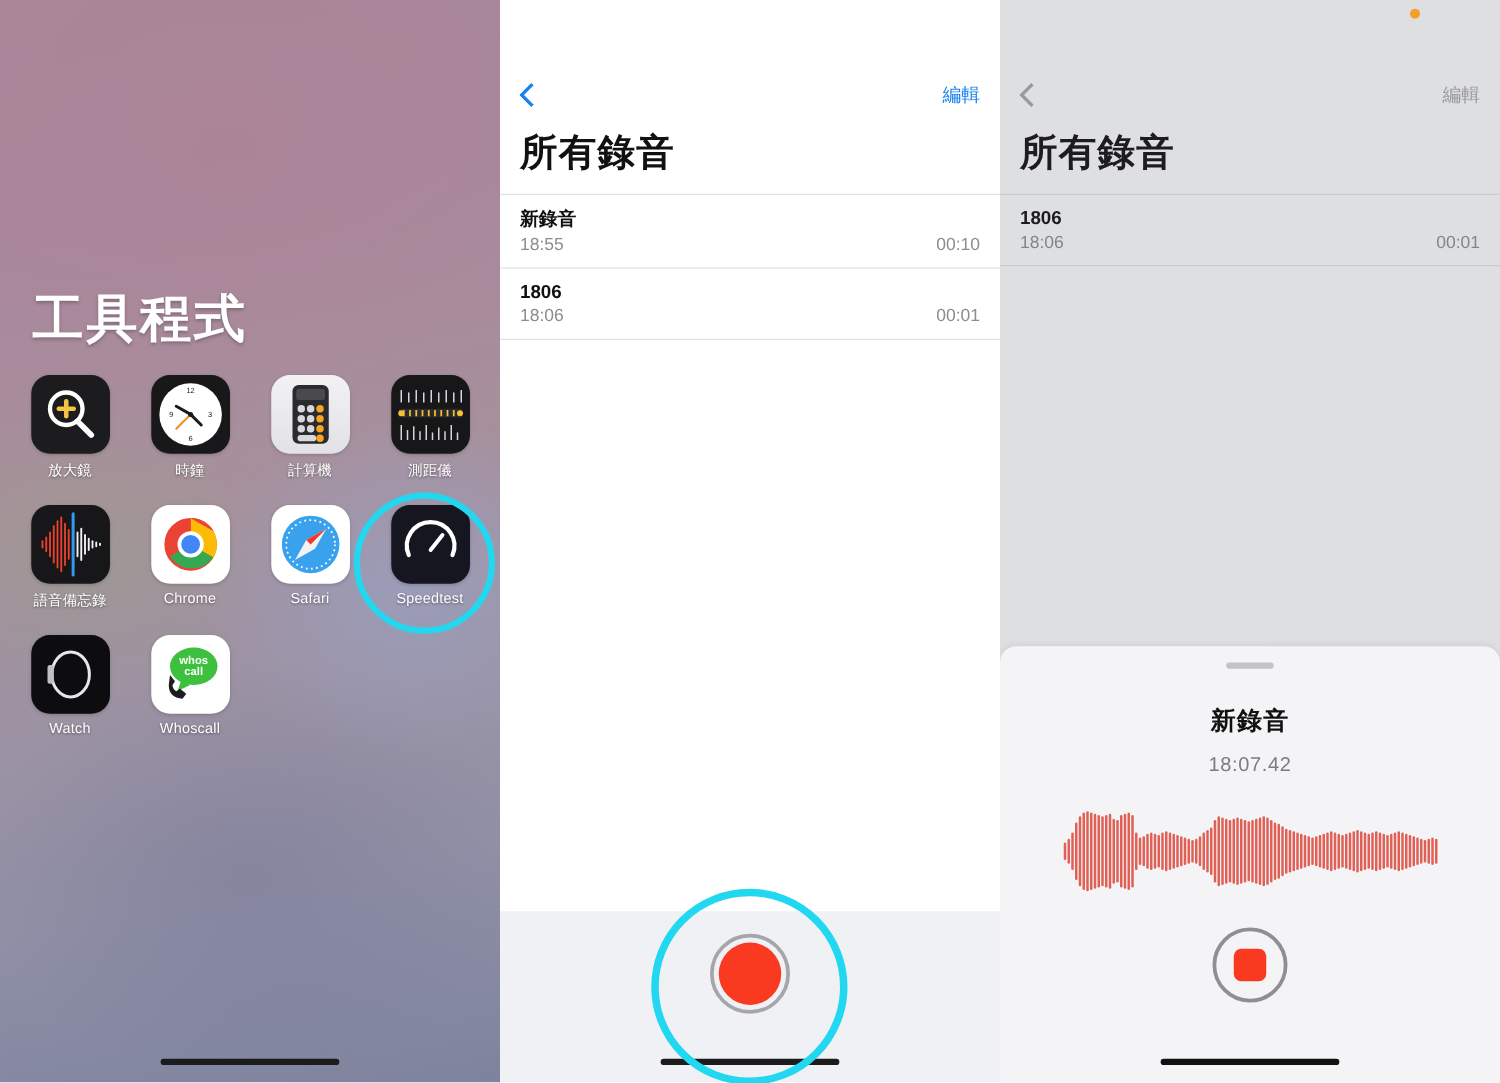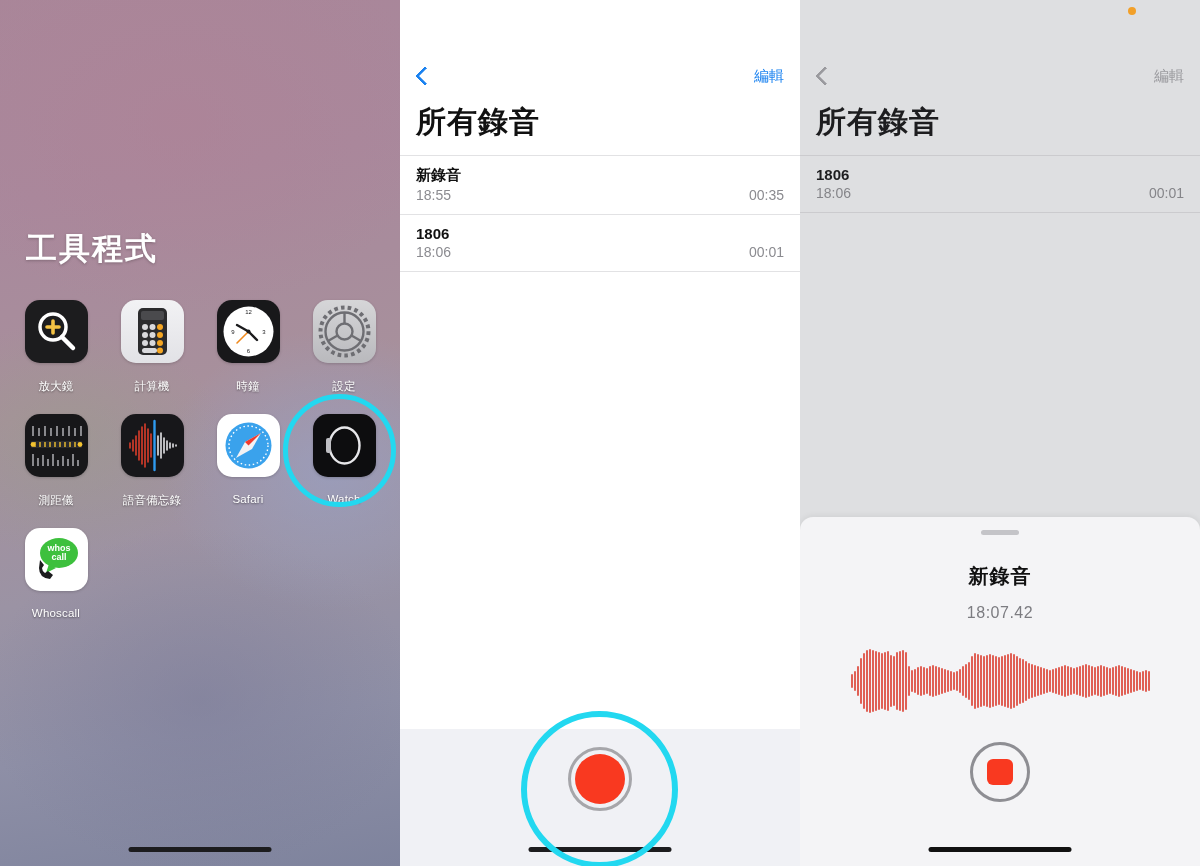--- a/index.html
+++ b/index.html
@@ -15,29 +15,29 @@
   #panel-home { width: 400px; height: 866px;
     background:
       radial-gradient(ellipse 240px 200px at 330px 470px, rgba(150,165,205,.55), rgba(150,165,205,0) 70%),
       radial-gradient(ellipse 220px 170px at 70px 440px, rgba(150,160,135,.42), rgba(150,160,135,0) 70%),
       radial-gradient(ellipse 300px 240px at 200px 700px, rgba(120,120,150,.45), rgba(120,120,150,0) 72%),
       radial-gradient(ellipse 340px 260px at 180px 120px, rgba(175,130,150,.55), rgba(175,130,150,0) 75%),
       linear-gradient(170deg, #a98699 0%, #a9889c 22%, #a7909c 45%, #9b93a4 65%, #8e8fa6 82%, #7e839d 100%);
   }
   .home-title {
     position: absolute; left: 26px; top: 228px;
-    font-size: 31px; font-weight: 700; color: #fff; letter-spacing: 2px;
+    font-size: 41px; font-weight: 700; color: #fff; letter-spacing: 2px;
     text-shadow: 0 1px 3px rgba(0,0,0,.25);
   }
   .app-grid {
     position: absolute; left: 0; top: 300px; width: 400px;
     display: grid; grid-template-columns: repeat(4, 1fr);
     row-gap: 20px; padding: 0 8px;
   }
-  .app-cell { display: flex; flex-direction: column; align-items: center; gap: 16px; }
+  .app-cell { display: flex; flex-direction: column; align-items: center; gap: 6px; }
   .app-icon {
     width: 63px; height: 63px; border-radius: 15px; position: relative;
     overflow: hidden; box-shadow: 0 1px 3px rgba(0,0,0,.18);
     display: flex; align-items: center; justify-content: center;
   }
   .app-label {
     font-size: 11.5px; color: #fff; letter-spacing: .2px;
     text-shadow: 0 1px 2px rgba(0,0,0,.45); white-space: nowrap;
   }
   
@@ -160,76 +160,61 @@
             <circle cx="28" cy="27" r="13" fill="none" stroke="#fff" stroke-width="3.5"></circle>
             <line x1="37" y1="37" x2="48" y2="48" stroke="#fff" stroke-width="4.5" stroke-linecap="round"></line>
             <line x1="22" y1="27" x2="34" y2="27" stroke="#f5c344" stroke-width="3.6" stroke-linecap="round"></line>
             <line x1="28" y1="21" x2="28" y2="33" stroke="#f5c344" stroke-width="3.6" stroke-linecap="round"></line>
           </svg>
         </div>
         <div class="app-label">放大鏡</div>
       </div>
 
       <div class="app-cell">
+        <div class="app-icon ic-clock">
+          <svg width="63" height="63" viewBox="0 0 63 63">
+            <circle cx="31.5" cy="31.5" r="25" fill="#fff"></circle>
+            <g stroke="#1b1b1d" stroke-width="2.4" stroke-linecap="round">
+              <line x1="31.5" y1="31.5" x2="20" y2="25"></line>
+              <line x1="31.5" y1="31.5" x2="40" y2="40"></line>
+            </g>
+            <line x1="31.5" y1="31.5" x2="20" y2="43" stroke="#f08a1e" stroke-width="1.6" stroke-linecap="round"></line>
+            <circle cx="31.5" cy="31.5" r="2" fill="#1b1b1d"></circle>
+            <g fill="#1b1b1d" font-size="6" font-family="Liberation Sans, sans-serif" text-anchor="middle">
+              <text x="31.5" y="14">12</text>
+                <text x="47" y="33.5">3</text>
+              <text x="31.5" y="53">6</text>
+                <text x="16" y="33.5">9</text>
+            </g>
+          </svg>
+        </div>
+        <div class="app-label">時鐘</div>
+      </div>
+
+      <div class="app-cell">
         <div class="app-icon ic-calc">
           <svg width="63" height="63" viewBox="0 0 63 63">
             <rect x="17" y="8" width="29" height="47" rx="5" fill="#2b2b2d"></rect>
             <rect x="20" y="11" width="23" height="9" rx="2" fill="#4a4a4d"></rect>
             <circle cx="24" cy="27" r="3" fill="#d9d9dc"></circle>
               <circle cx="31.5" cy="27" r="3" fill="#d9d9dc"></circle>
             <circle cx="39" cy="27" r="3" fill="#f5a623"></circle>
             <circle cx="24" cy="35" r="3" fill="#d9d9dc"></circle>
               <circle cx="31.5" cy="35" r="3" fill="#d9d9dc"></circle>
             <circle cx="39" cy="35" r="3" fill="#f5a623"></circle>
             <circle cx="24" cy="43" r="3" fill="#d9d9dc"></circle>
               <circle cx="31.5" cy="43" r="3" fill="#d9d9dc"></circle>
             <circle cx="39" cy="43" r="3" fill="#f5a623"></circle>
             <rect x="21" y="48" width="15" height="5" rx="2.5" fill="#d9d9dc"></rect>
             <circle cx="39" cy="50.5" r="3" fill="#f5a623"></circle>
           </svg>
         </div>
         <div class="app-label">計算機</div>
       </div>
 
-      <div class="app-cell">
-        <div class="app-icon ic-clock">
-          <svg width="63" height="63" viewBox="0 0 63 63">
-            <circle cx="31.5" cy="31.5" r="25" fill="#fff"></circle>
-            <g stroke="#1b1b1d" stroke-width="2.4" stroke-linecap="round">
-              <line x1="31.5" y1="31.5" x2="20" y2="25"></line>
-              <line x1="31.5" y1="31.5" x2="40" y2="40"></line>
-            </g>
-            <line x1="31.5" y1="31.5" x2="20" y2="43" stroke="#f08a1e" stroke-width="1.6" stroke-linecap="round"></line>
-            <circle cx="31.5" cy="31.5" r="2" fill="#1b1b1d"></circle>
-            <g fill="#1b1b1d" font-size="6" font-family="Liberation Sans, sans-serif" text-anchor="middle">
-              <text x="31.5" y="14">12</text>
-                <text x="47" y="33.5">3</text>
-              <text x="31.5" y="53">6</text>
-                <text x="16" y="33.5">9</text>
-            </g>
-          </svg>
-        </div>
-        <div class="app-label">時鐘</div>
-      </div>
-
-      <div class="app-cell">
-        <div class="app-icon ic-settings">
-          <svg width="63" height="63" viewBox="0 0 63 63">
-            <circle cx="31.5" cy="31.5" r="24" fill="none" stroke="#6e6e73" stroke-width="4" stroke-dasharray="3.6 3.2"></circle>
-            <circle cx="31.5" cy="31.5" r="19" fill="none" stroke="#6e6e73" stroke-width="2.4"></circle>
-            <circle cx="31.5" cy="31.5" r="8" fill="none" stroke="#6e6e73" stroke-width="2.4"></circle>
-            <g stroke="#6e6e73" stroke-width="2.4">
-              <line x1="31.5" y1="12.5" x2="31.5" y2="23.5"></line>
-              <line x1="48" y1="41" x2="38.5" y2="35.5"></line>
-              <line x1="15" y1="41" x2="24.5" y2="35.5"></line>
-            </g>
-          </svg>
-        </div>
-        <div class="app-label">設定</div>
-      </div>
 
 
       <div class="app-cell">
         <div class="app-icon ic-measure">
           <svg width="63" height="63" viewBox="0 0 63 63">
             <g stroke="#d6d6da" stroke-width="1.2">
               <line x1="8" y1="12" x2="8" y2="22"></line>
                 <line x1="14" y1="14" x2="14" y2="22"></line>
               <line x1="20" y1="12" x2="20" y2="22"></line>
                 <line x1="26" y1="14" x2="26" y2="22"></line>
@@ -293,33 +278,57 @@
               <line x1="52" y1="30" x2="52" y2="33"></line>
               <line x1="55" y1="31" x2="55" y2="32"></line>
             </g>
             <line x1="33.5" y1="7" x2="33.5" y2="56" stroke="#2e9bf0" stroke-width="2.4" stroke-linecap="round"></line>
           </svg>
         </div>
         <div class="app-label">語音備忘錄</div>
       </div>
 
 
+      <div class="app-cell">
+        <div class="app-icon ic-chrome">
+          <svg width="63" height="63" viewBox="0 0 63 63">
+            <circle cx="31.5" cy="31.5" r="21" fill="#ea4335"></circle>
+            <path d="M31.5 10.5 A21 21 0 0 1 49.7 42 L31.5 31.5 Z" fill="#fbbc05"></path>
+            <path d="M49.7 42 A21 21 0 0 1 15 41 L31.5 31.5 Z" fill="#34a853"></path>
+            <path d="M31.5 10.5 A21 21 0 0 0 13.5 41.5 L31.5 31.5 Z" fill="#ea4335"></path>
+            <path d="M31.5 10.5 L50 21 A21 21 0 0 0 31.5 10.5 Z" fill="#ea4335"></path>
+            <rect x="31.5" y="19" width="19" height="6" fill="#fbbc05" opacity="0"></rect>
+            <circle cx="31.5" cy="31.5" r="10.5" fill="#fff"></circle>
+            <circle cx="31.5" cy="31.5" r="7.5" fill="#4285f4"></circle>
+          </svg>
+        </div>
+        <div class="app-label">Chrome</div>
+      </div>
 
       <div class="app-cell">
         <div class="app-icon ic-safari">
           <svg width="63" height="63" viewBox="0 0 63 63">
             <circle cx="31.5" cy="31.5" r="23" fill="#3aa2ec"></circle>
             <circle cx="31.5" cy="31.5" r="19.5" fill="none" stroke="#fff" stroke-width="1.4" stroke-dasharray="1.5 2.6"></circle>
             <polygon points="44,19 28,28 19,44 35,35" fill="#f2f2f4"></polygon>
             <polygon points="44,19 28,28 31.5,31.5" fill="#f03a2e"></polygon>
           </svg>
         </div>
         <div class="app-label">Safari</div>
       </div>
 
+      <div class="app-cell">
+        <div class="app-icon ic-speedtest">
+          <svg width="63" height="63" viewBox="0 0 63 63">
+            <path d="M14 40 A19 19 0 1 1 49 40" fill="none" stroke="#fff" stroke-width="3.4" stroke-linecap="round"></path>
+            <line x1="31.5" y1="36" x2="41" y2="24" stroke="#fff" stroke-width="3.2" stroke-linecap="round"></line>
+          </svg>
+        </div>
+        <div class="app-label">Speedtest</div>
+      </div>
 
       <div class="app-cell">
         <div class="app-icon ic-watch">
           <svg width="63" height="63" viewBox="0 0 63 63">
             <ellipse cx="31.5" cy="31.5" rx="15" ry="18" fill="none" stroke="#e7e7ea" stroke-width="2.4"></ellipse>
             <rect x="13" y="24" width="5" height="15" rx="2" fill="#bfbfc4"></rect>
           </svg>
         </div>
         <div class="app-label">Watch</div>
       </div>
@@ -348,21 +357,21 @@
       <div class="chev-back"></div>
       <div class="edit-btn">編輯</div>
     </div>
     <div class="big-title">所有錄音</div>
 
     <div class="rec-list">
       <div class="rec-row">
         <div class="rec-name">新錄音</div>
         <div class="rec-meta">
           <span class="rec-time">18:55</span>
-          <span class="rec-dur">00:35</span>
+          <span class="rec-dur">00:10</span>
         </div>
       </div>
       <div class="rec-row">
         <div class="rec-name">1806</div>
         <div class="rec-meta">
           <span class="rec-time">18:06</span>
           <span class="rec-dur">00:01</span>
         </div>
       </div>
     </div>

